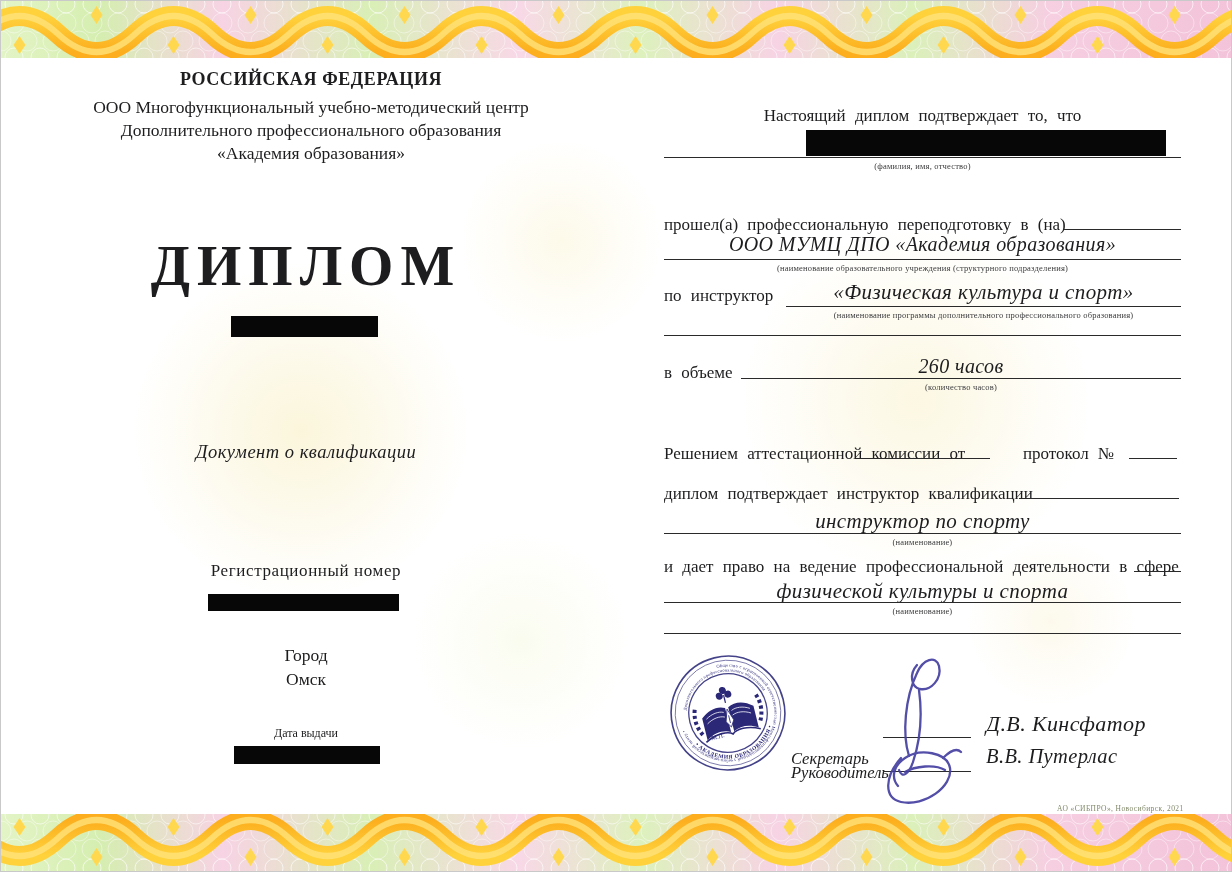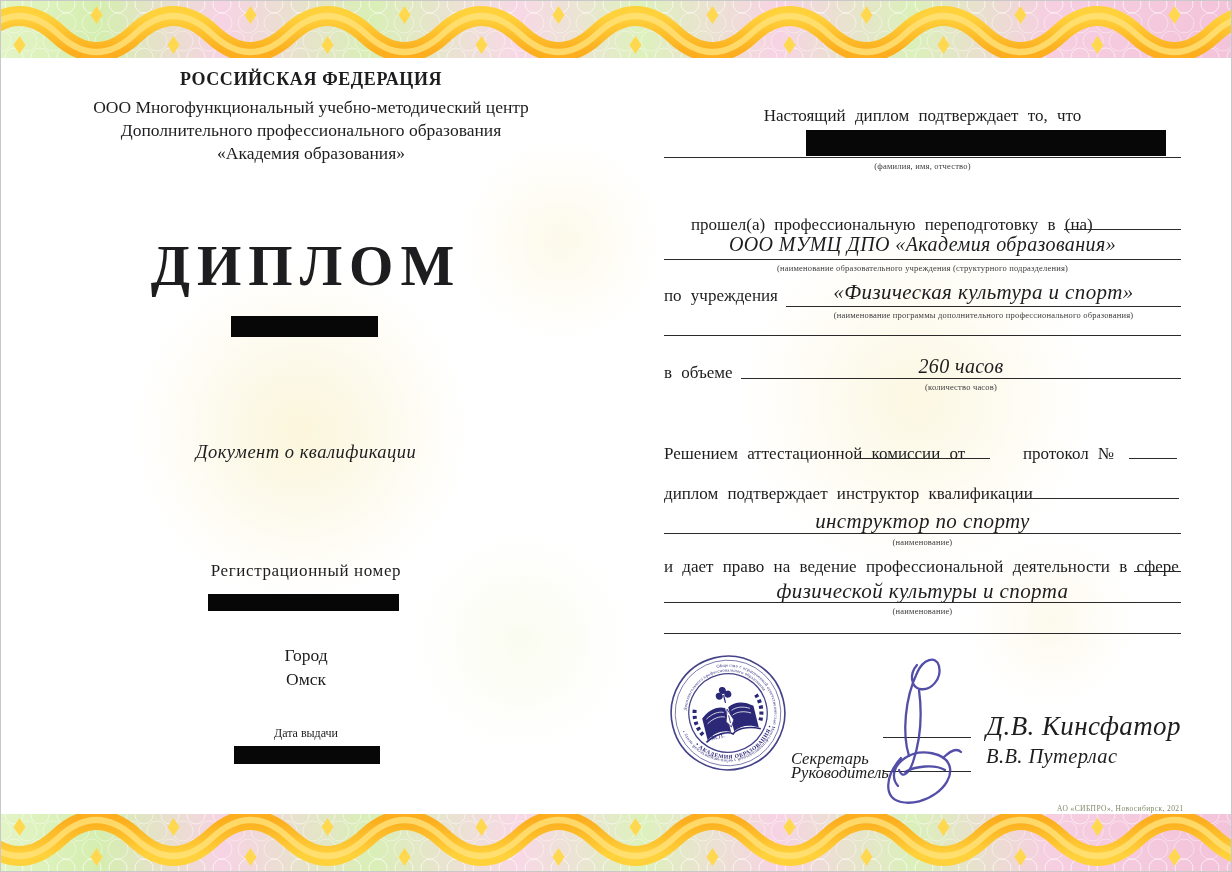--- a/index.html
+++ b/index.html
@@ -96,27 +96,27 @@
   <div class="abs ctr" style="left:105px;top:668px;width:400px;font-size:17.5px;">Омск</div>
 
   <div class="abs ctr" style="left:105px;top:725px;width:400px;font-size:12px;">Дата выдачи</div>
   <div class="bar" style="left:233px;top:745px;width:146px;height:18px;"></div>
 
   <div class="abs ctr body-txt" style="left:663px;top:105px;width:517px;">Настоящий диплом подтверждает то, что</div>
   <div class="bar" style="left:805px;top:129px;width:360px;height:26px;"></div>
   <div class="line" style="left:663px;top:156px;width:517px;"></div>
   <div class="cap" style="left:663px;top:160px;width:517px;">(фамилия, имя, отчество)</div>
 
-  <div class="abs body-txt" style="left:663px;top:214px;margin-left:27px;">прошел(а)  профессиональную  переподготовку в  (на)</div>
+  <div class="abs body-txt" style="left:663px;top:214px;">прошел(а)  профессиональную  переподготовку в  (на)</div>
   <div class="line" style="left:1063px;top:228px;width:117px;"></div>
   <div class="abs ctr val" style="left:663px;top:232px;width:517px;">ООО МУМЦ ДПО «Академия образования»</div>
   <div class="line" style="left:663px;top:258px;width:517px;"></div>
   <div class="cap" style="left:663px;top:262px;width:517px;">(наименование образовательного учреждения (структурного подразделения)</div>
 
-  <div class="abs body-txt" style="left:663px;top:285px;">по  учреждения</div>
+  <div class="abs body-txt" style="left:663px;top:285px;">по  инструктор</div>
   <div class="abs ctr val" style="left:785px;top:279px;width:395px;font-size:21px;">«Физическая культура и спорт»</div>
   <div class="line" style="left:785px;top:305px;width:395px;"></div>
   <div class="cap" style="left:785px;top:309px;width:395px;">(наименование программы дополнительного профессионального образования)</div>
   <div class="line" style="left:663px;top:334px;width:517px;"></div>
 
   <div class="abs body-txt" style="left:663px;top:362px;">в  объеме</div>
   <div class="abs ctr val" style="left:740px;top:354px;width:440px;">260 часов</div>
   <div class="line" style="left:740px;top:377px;width:440px;"></div>
   <div class="cap" style="left:740px;top:381px;width:440px;">(количество часов)</div>
 
@@ -172,21 +172,21 @@
         <path d="M75,52 L75,62" stroke="#2b2878" stroke-width="1.6"></path>
       </g>
       <path d="M38,94 A40,40 0 0 1 36,60" stroke="#2b2878" stroke-width="5" stroke-dasharray="4 3.5" fill="none"></path>
       <path d="M112,94 A40,40 0 0 0 114,60" stroke="#2b2878" stroke-width="5" stroke-dasharray="4 3.5" fill="none"></path>
       <text x="47" y="103" font-size="8" fill="#2b2878" font-family="Liberation Serif, serif">М.П.</text>
     </g>
   </svg>
 
   <div class="abs lbl-it" style="left:790px;top:714px;margin-top:48px;">Руководитель</div>
   <div class="line" style="left:882px;top:736px;width:88px;"></div>
-  <div class="abs val" style="left:985px;top:710px;font-size:27px;">Д.В. Кинсфатор</div>
+  <div class="abs val" style="left:985px;top:710px;font-size:22px;">Д.В. Кинсфатор</div>
 
   <div class="abs lbl-it" style="left:790px;top:748px;">Секретарь</div>
   <div class="line" style="left:882px;top:770px;width:88px;"></div>
   <div class="abs val" style="left:985px;top:744px;font-size:20.5px;">В.В. Путерлас</div>
 
   <svg class="abs" style="left:860px;top:645px;" width="130" height="165" viewBox="0 0 130 165">
     <g stroke="#453fa0" stroke-width="2.3" fill="none" stroke-linecap="round" opacity=".92">
       <path d="M48,110 C41,88 44,52 56,27 C62,13 75,9 78,20 C81,33 70,45 59,43 C50,41 48,28 56,19"></path>
       <path d="M58,44 C61,66 60,92 52,116 C48,128 41,133 38,124"></path>
       <path d="M40,112 C24,130 22,152 40,156 C64,161 92,140 89,122 C86,106 59,102 44,112 C32,120 30,132 37,140"></path>

